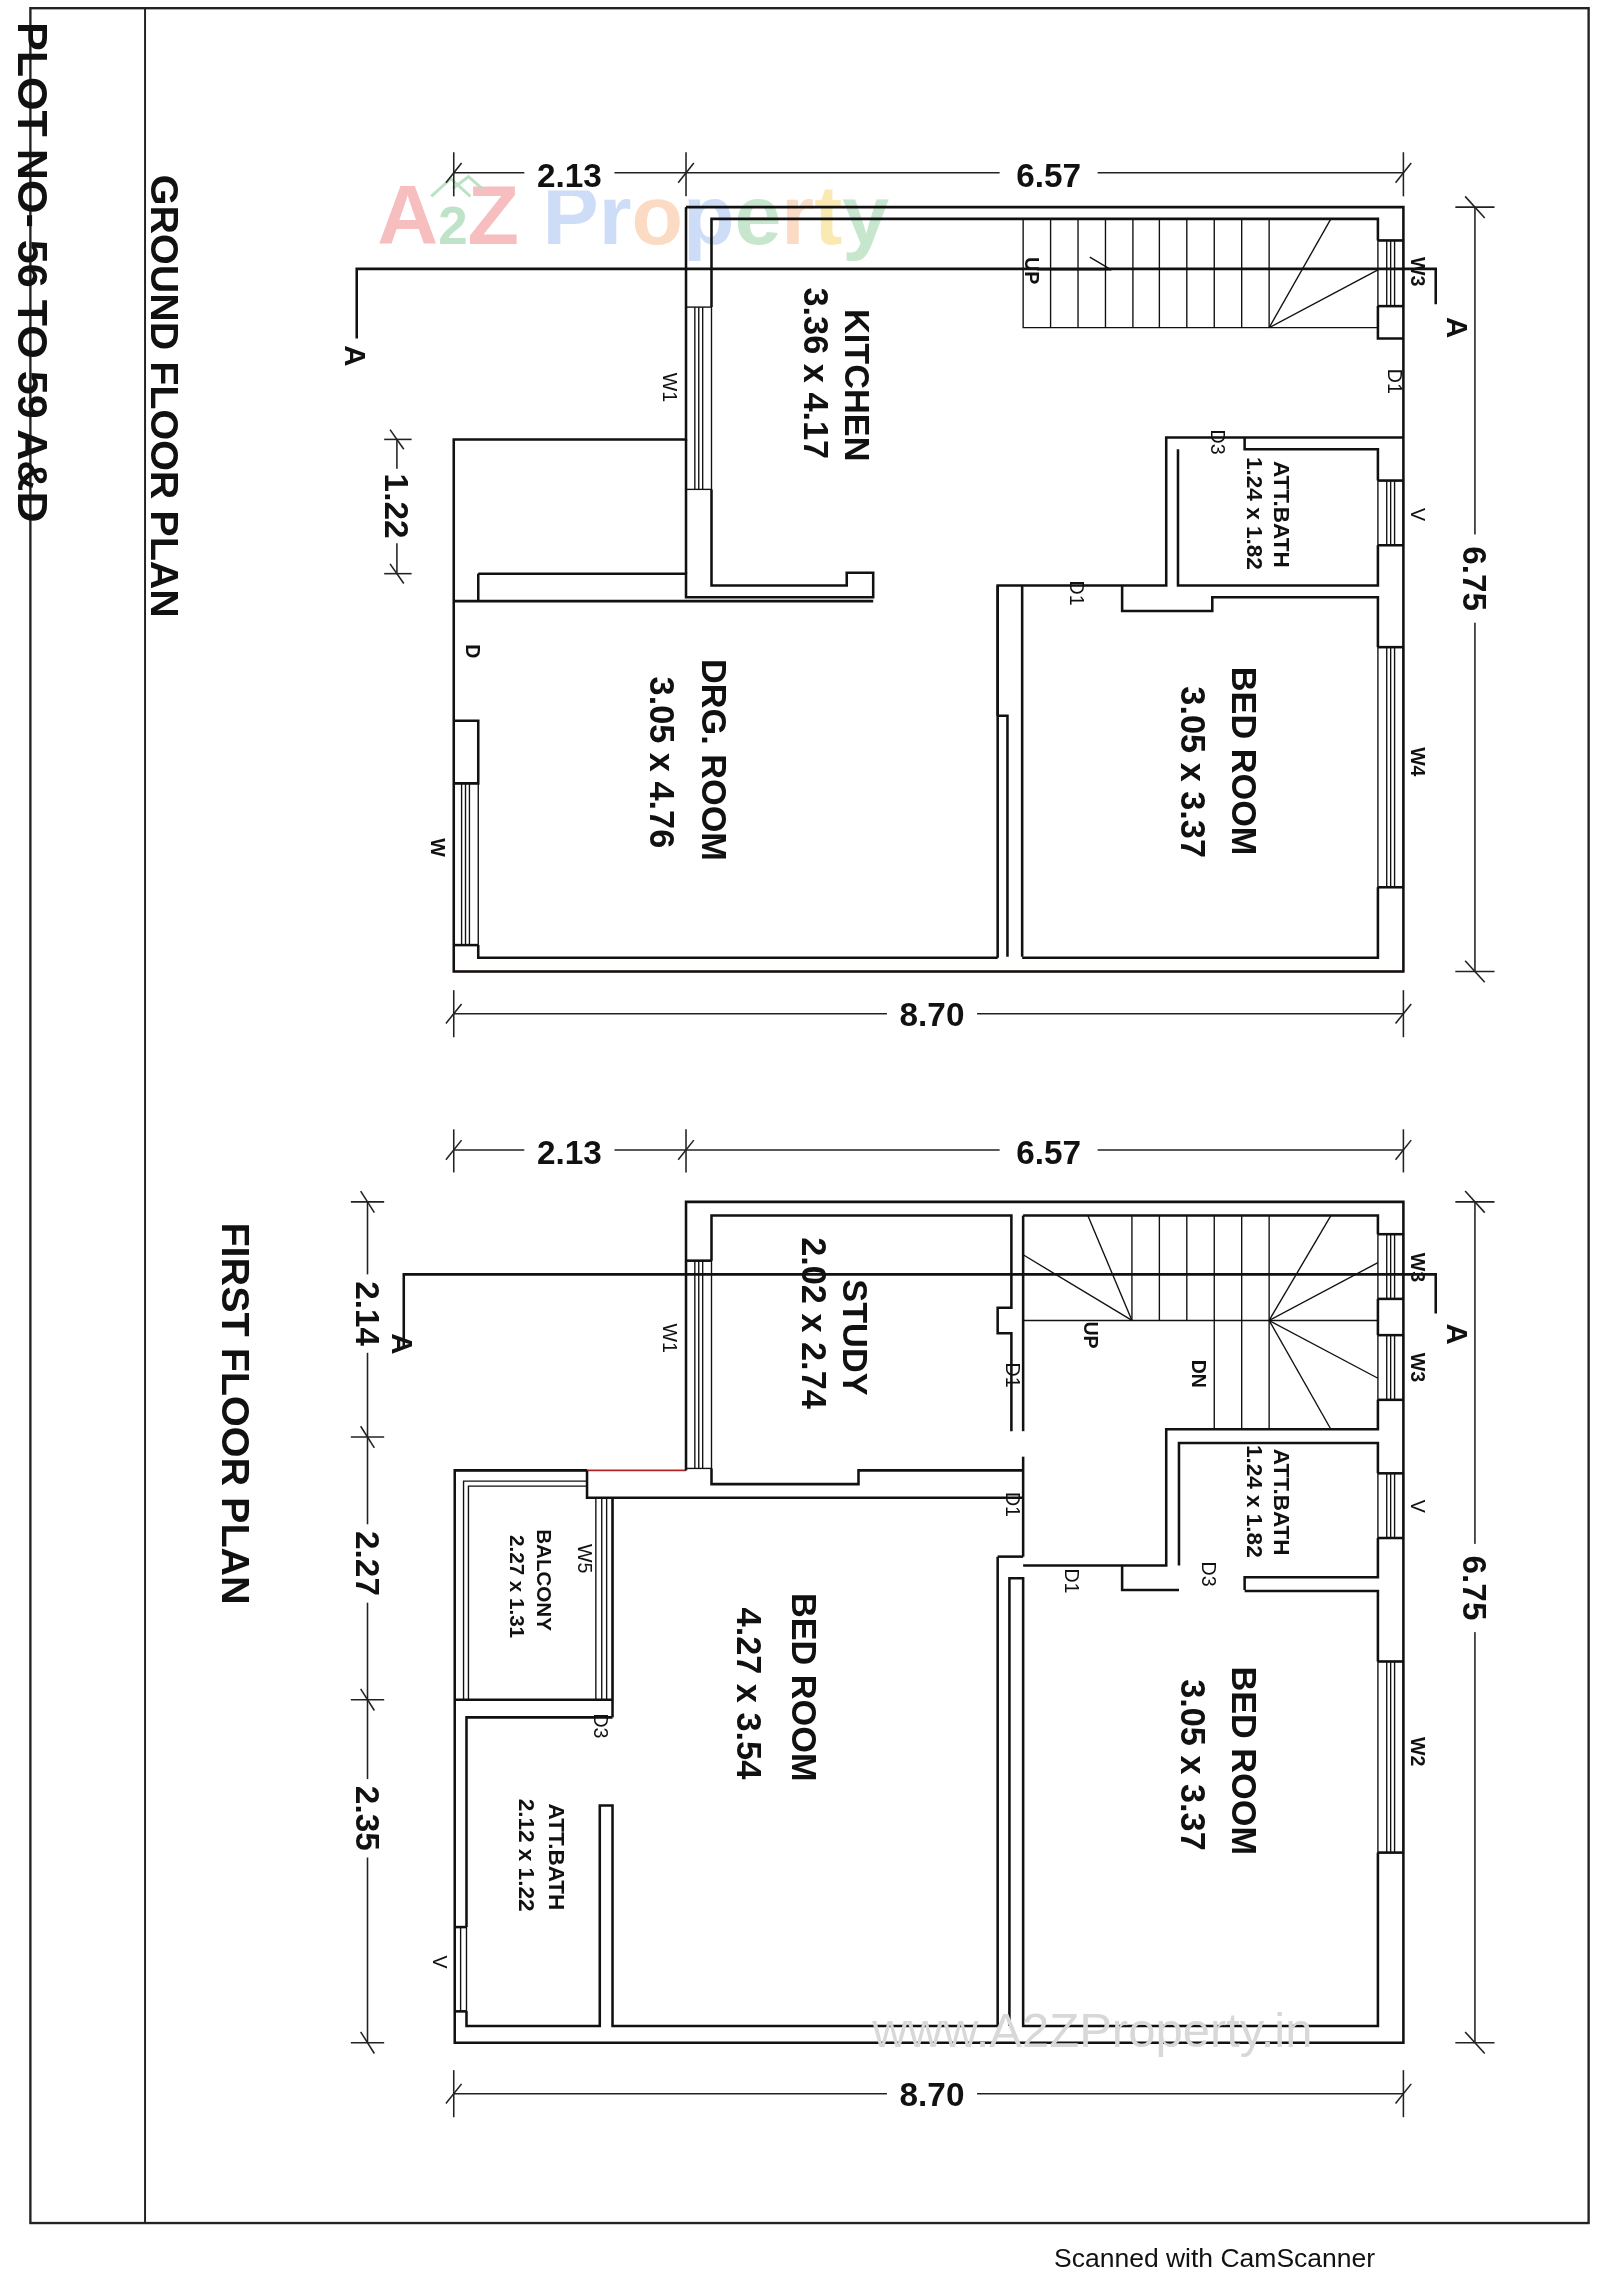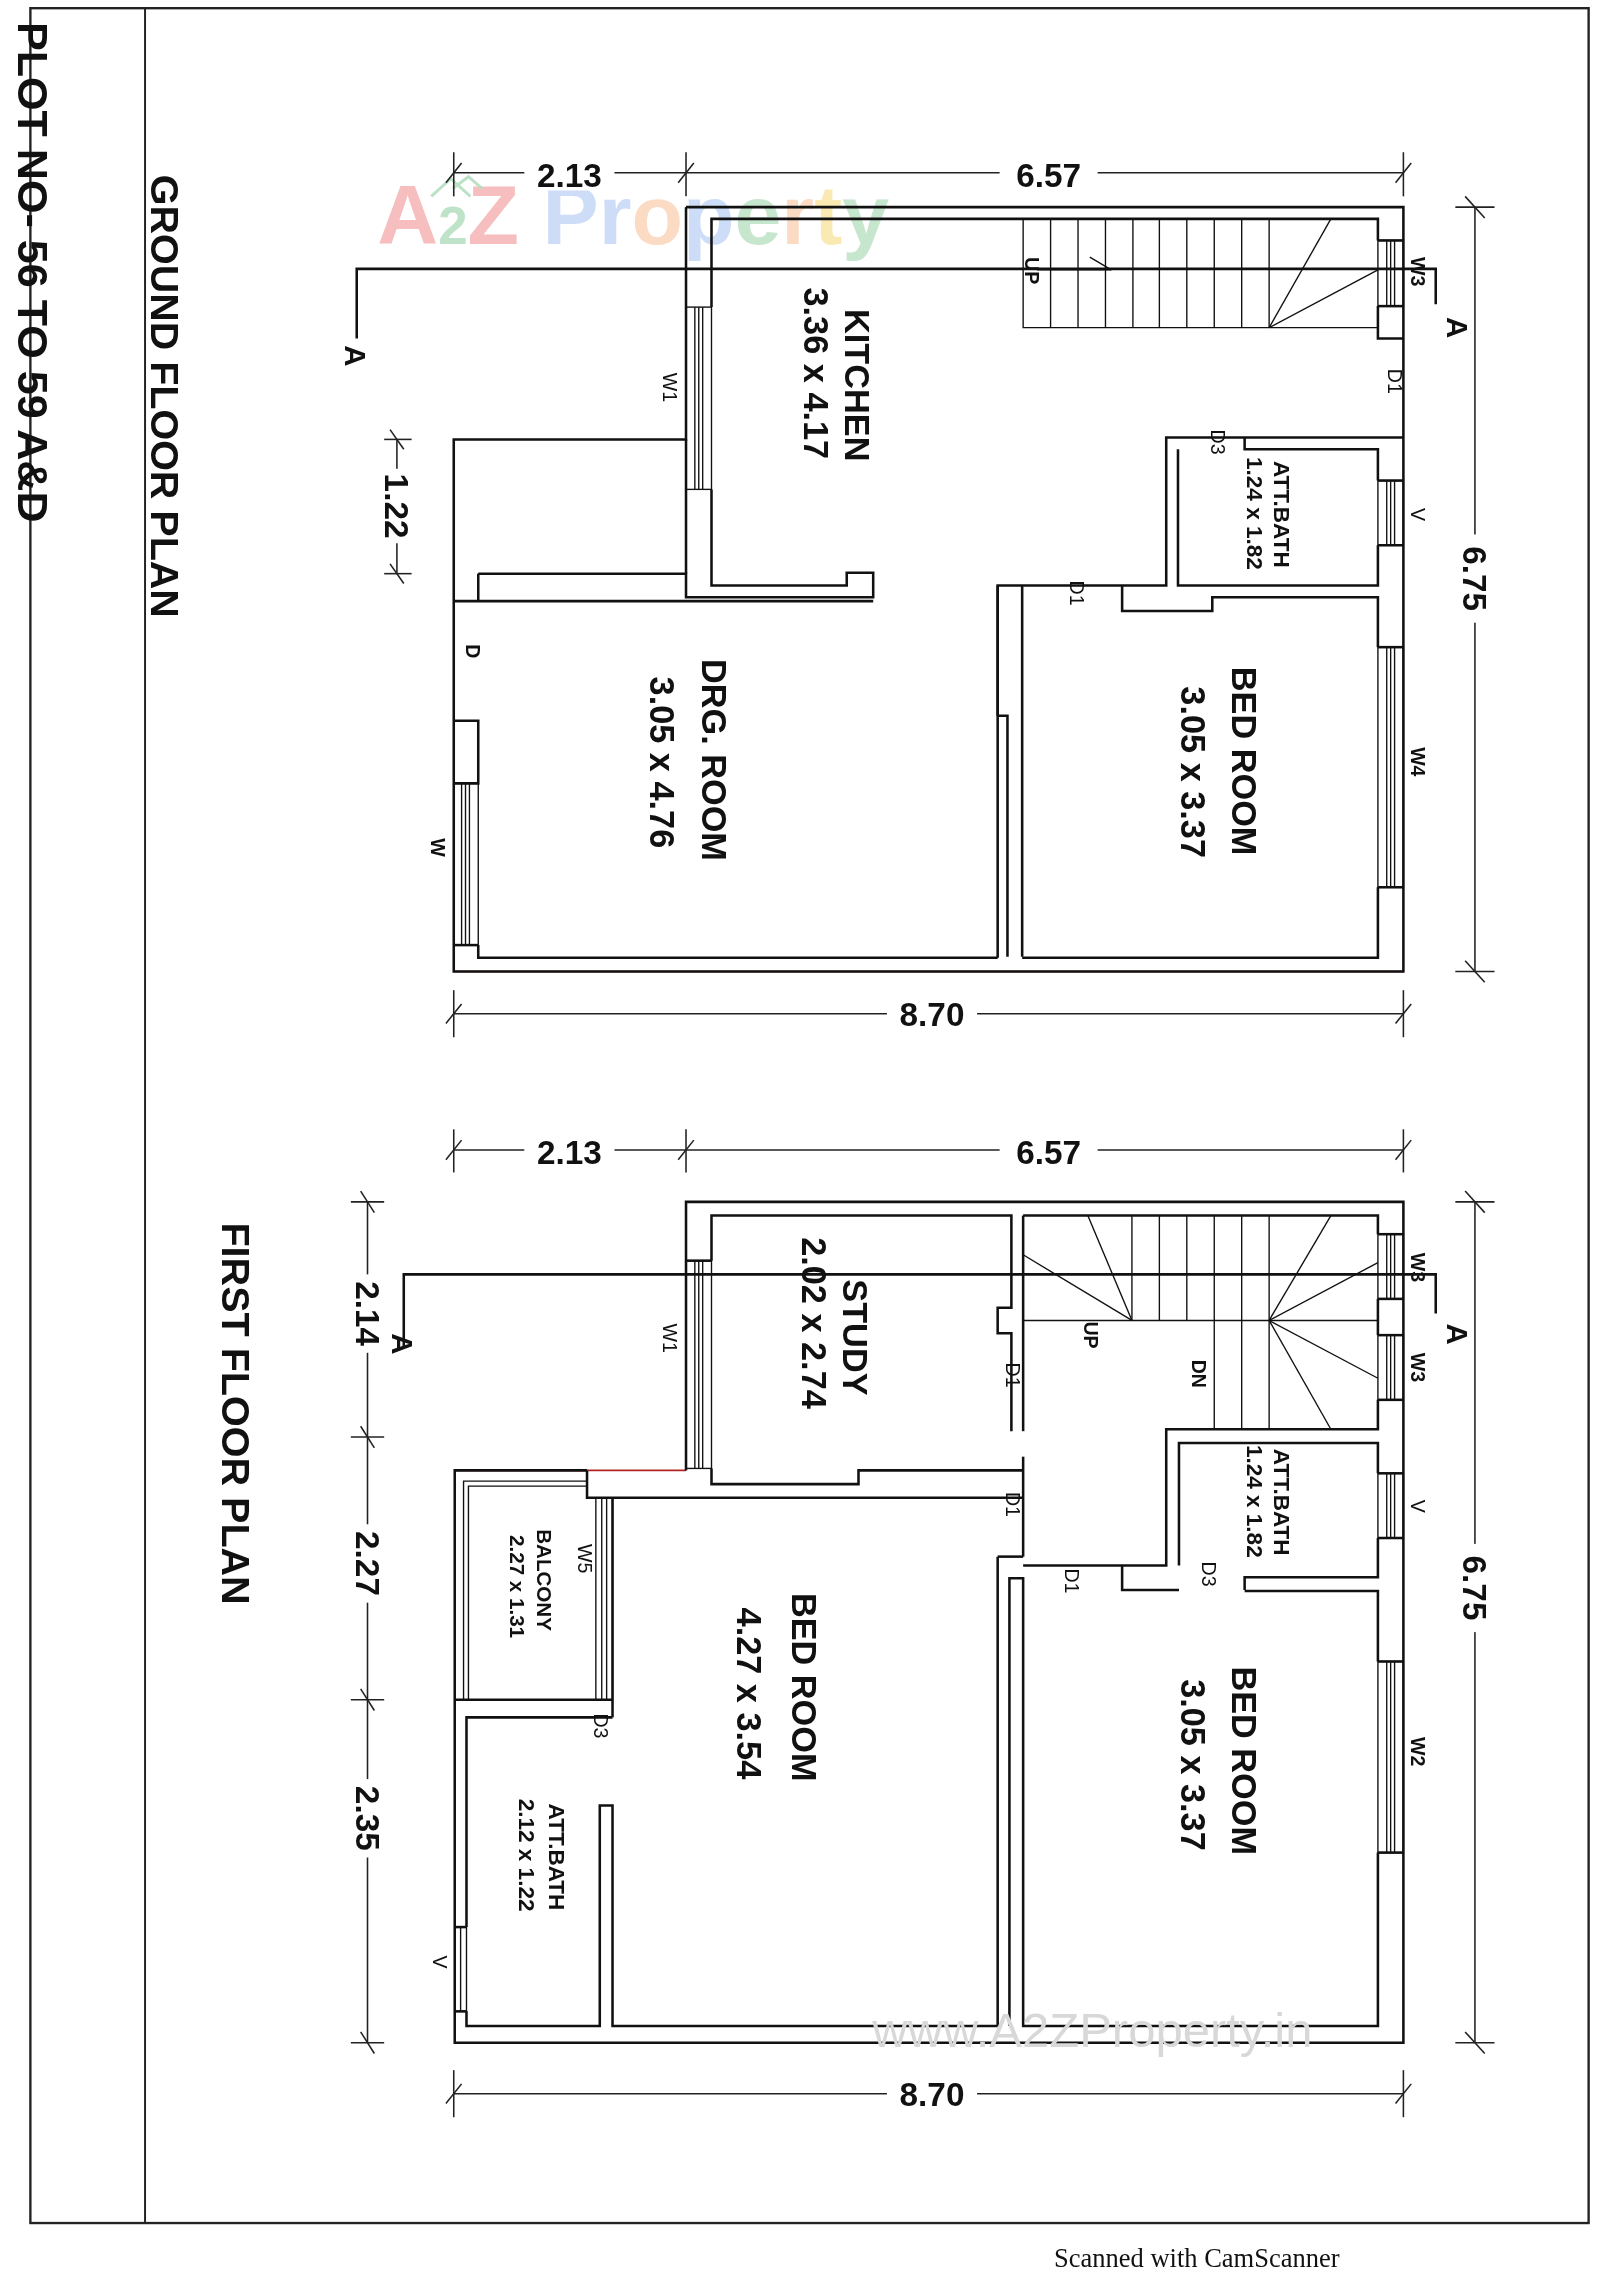--- a/index.html
+++ b/index.html
@@ -5,21 +5,21 @@
   html, body { margin:0; padding:0; background:#ffffff; }
   body { width:1619px; height:2292px; position:relative; overflow:hidden; font-family:"Liberation Sans", sans-serif; }
   svg { position:absolute; left:0; top:0; }
   .w { stroke:#111; stroke-width:2.6; fill:none; }
   .t { stroke:#111; stroke-width:1.4; fill:none; }
   .red { stroke:#b22222; stroke-width:1.6; fill:none; }
   .dim { stroke:#222; stroke-width:1.6; fill:none; }
   .lbl { font-family:"Liberation Sans", sans-serif; font-weight:bold; fill:#111; }
   .sm { font-family:"Liberation Sans", sans-serif; fill:#111; }
   .dimtxt { font-family:"Liberation Sans", sans-serif; font-weight:bold; fill:#111; font-size:34px; }
-  .caption { position:absolute; left:1054px; top:2243px; font-size:26.5px; color:#111; font-family:Liberation Serif, serif; }
+  .caption { position:absolute; left:1054px; top:2243px; font-size:26.5px; color:#111; font-family:Liberation Sans, sans-serif; }
 </style>
 </head>
 <body>
 
 <svg width="1619" height="2292" viewBox="0 0 1652 2338" xmlns="http://www.w3.org/2000/svg">
 
   <rect x="31" y="8" width="1590" height="2260" fill="none" stroke="#222" stroke-width="2.4"></rect>
   <line x1="148" y1="8" x2="148" y2="2268" stroke="#222" stroke-width="2"></line>
   <text class="lbl" font-size="44" transform="translate(50,22) rotate(90)" dominant-baseline="hanging">PLOT NO- 56 TO 59 A&amp;D</text>
 

